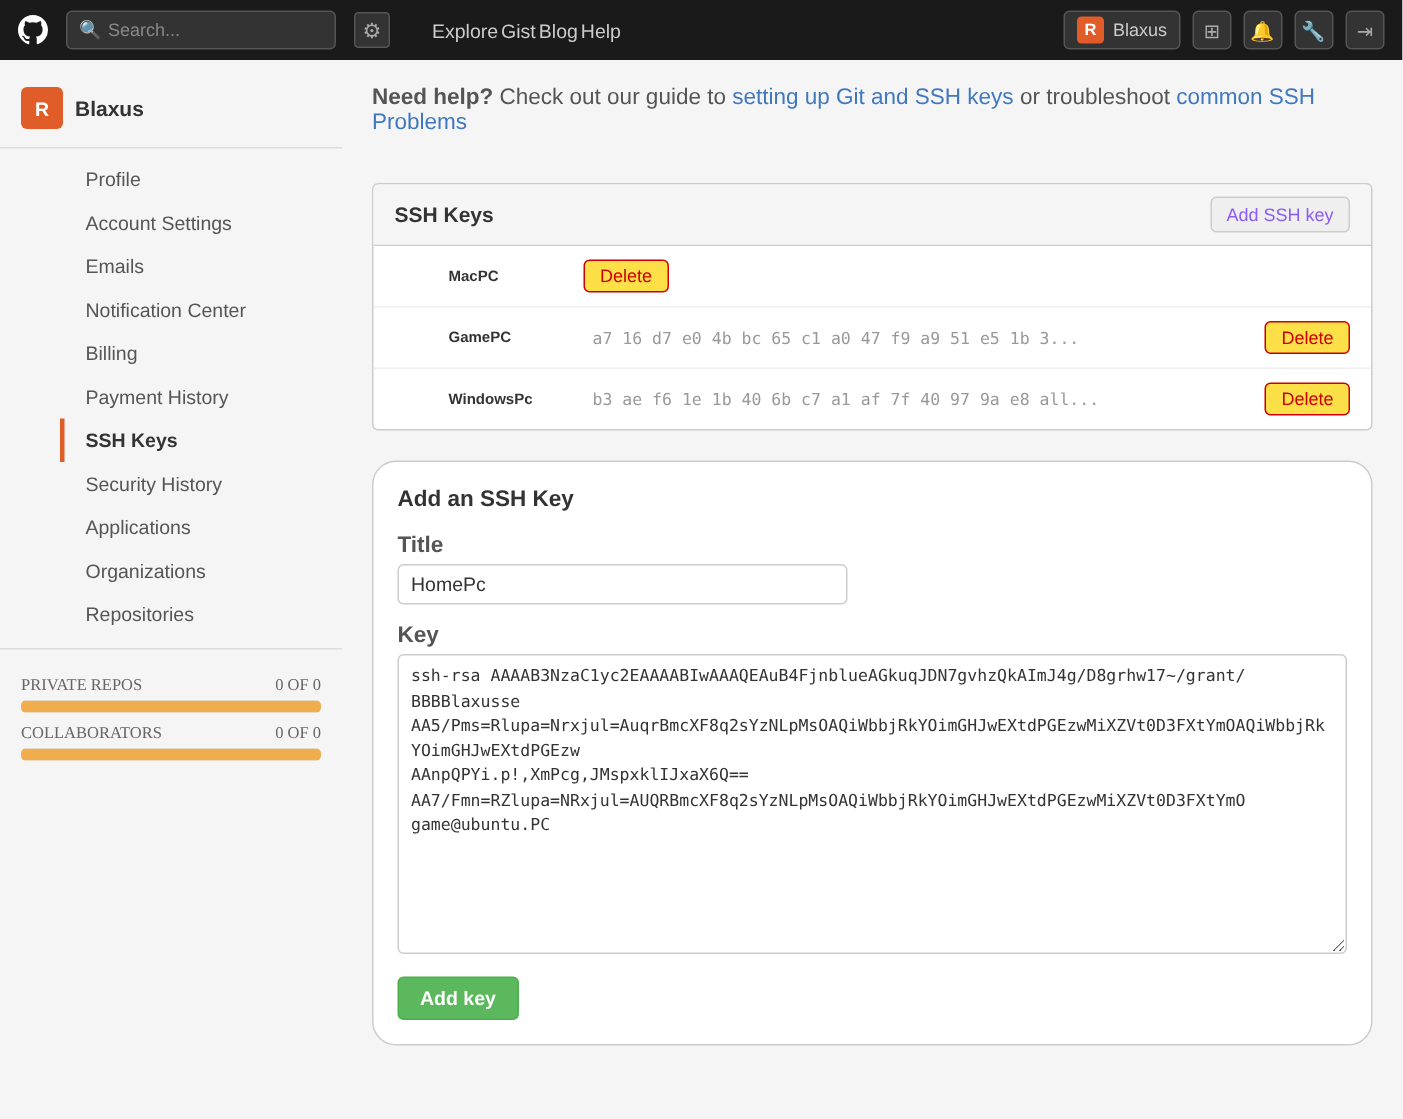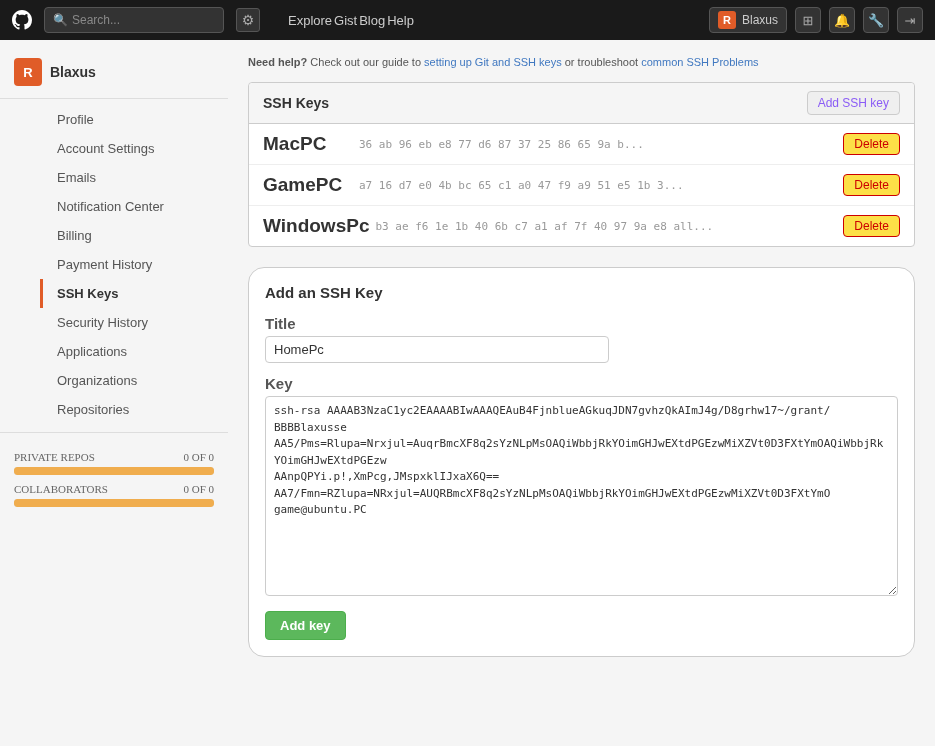--- a/index.html
+++ b/index.html
@@ -134,22 +134,22 @@
       border-radius: 3px;
     }
     .progress-bar-full { width: 100%; }
 
     
     .main-content {
       flex: 1;
       padding: 16px 20px;
     }
     .help-text {
-      font-size: 11px;
-      margin-bottom: 14px;
+      font-size: 15px;
+      margin-bottom: 32px;
       color: #555;
     }
     .help-text a { color: #4078c0; text-decoration: none; }
 
     
     .box {
       background: #fff;
       border: 1px solid #ccc;
       border-radius: 4px;
       margin-bottom: 20px;
@@ -174,21 +174,21 @@
       color: #8b5cf6;
     }
 
     .ssh-key-row {
       display: flex;
       align-items: center;
       padding: 9px 14px;
       border-bottom: 1px solid #eee;
     }
     .ssh-key-row:last-child { border-bottom: none; }
-    .ssh-key-name { font-weight: 600; font-size: 19px; min-width: 90px; color: #333; }
+    .ssh-key-name { font-weight: 600; font-size: 10px; min-width: 90px; color: #333; margin-left: 36px; }
     .ssh-key-hash { font-size: 11px; color: #999; flex: 1; font-family: monospace; overflow: hidden; white-space: nowrap; margin-left: 6px; }
     .btn-delete {
       background: #fde047;
       border: 1px solid #c00;
       border-radius: 4px;
       padding: 3px 10px;
       font-size: 12px;
       color: #c00;
       cursor: pointer;
     }
@@ -197,21 +197,21 @@
     .add-ssh-box {
       background: #fff;
       border: 1px solid #ccc;
       border-radius: 16px;
       padding: 16px;
     }
     .add-ssh-box h3 { font-size: 15px; font-weight: 600; margin-bottom: 14px; color: #333; }
     .form-group { margin-bottom: 12px; }
     .form-group label { display: block; font-size: 15px; font-weight: 600; color: #555; margin-bottom: 4px; }
     .form-group input[type="text"] {
-      width: 344px;
+      width: 300px;
       border: 1px solid #ccc;
       border-radius: 4px;
       padding: 5px 8px;
       font-size: 13px;
       outline: none;
       color: #333;
     }
     .form-group textarea {
       width: 100%;
       border: 1px solid #ccc;
@@ -338,21 +338,20 @@
       <a href="#">common SSH Problems</a>
     </p>
 
     <div class="box">
       <div class="box-header">
         <span class="box-header-title">SSH Keys</span>
         <button class="btn-add-ssh">Add SSH key</button>
       </div>
       <div class="ssh-key-row">
         <span class="ssh-key-name">MacPC</span>
-        <span class="ssh-key-hash">36 ab 96 eb e8 77 d6 87 37 25 86 65 9a b...</span>
         <button class="btn-delete">Delete</button>
       </div>
       <div class="ssh-key-row">
         <span class="ssh-key-name">GamePC</span>
         <span class="ssh-key-hash">a7 16 d7 e0 4b bc 65 c1 a0 47 f9 a9 51 e5 1b 3...</span>
         <button class="btn-delete">Delete</button>
       </div>
       <div class="ssh-key-row">
         <span class="ssh-key-name">WindowsPc</span>
         <span class="ssh-key-hash">b3 ae f6 1e 1b 40 6b c7 a1 af 7f 40 97 9a e8 all...</span>

